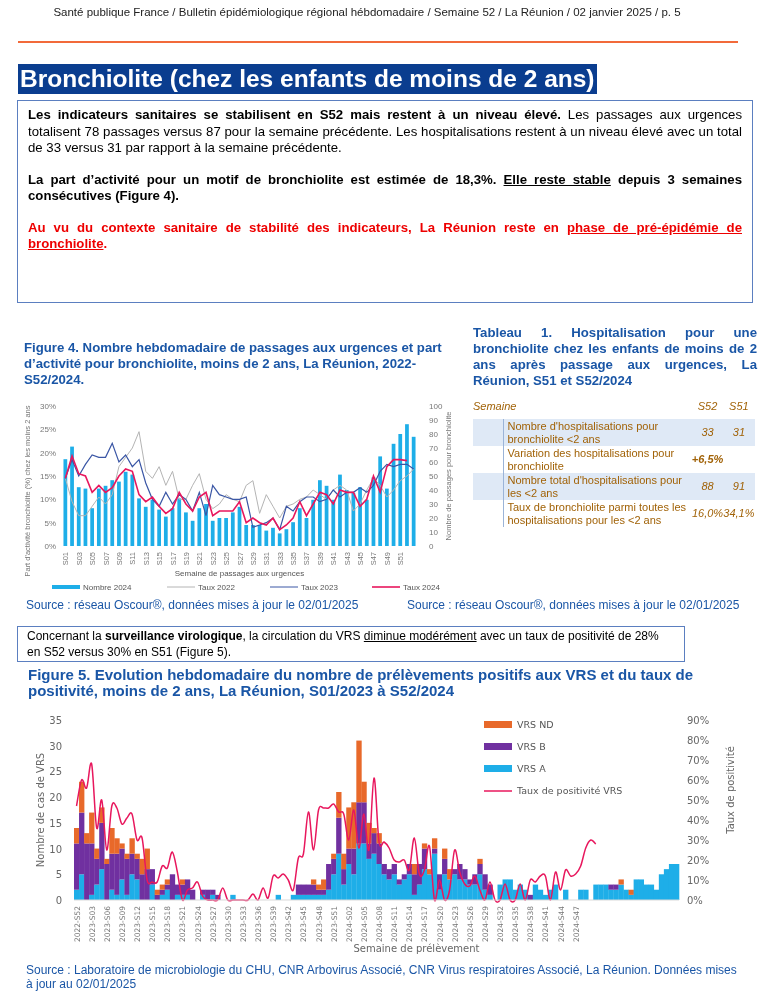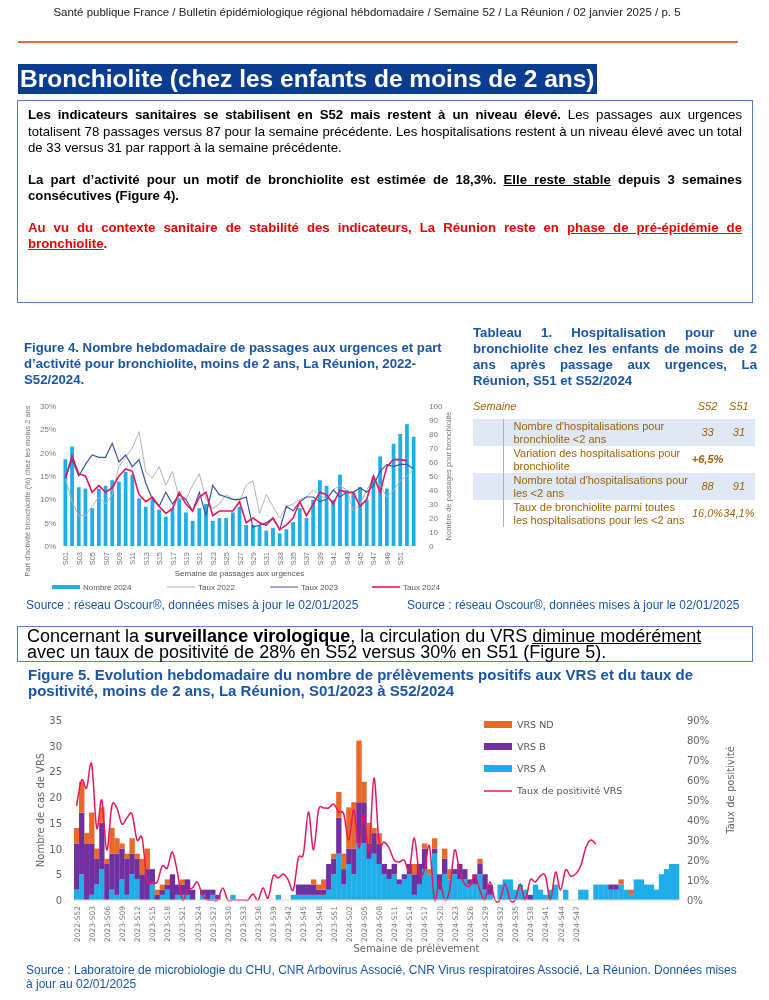--- a/index.html
+++ b/index.html
@@ -18,22 +18,22 @@
   #tab1-title { position: absolute; top: 325px; left: 473px; width: 284px; text-align: justify; font-size: 13.2px; }
   .source { color: #1a56a6; font-size: 12px; position: absolute; }
   #fig4-chart { position: absolute; top: 398px; left: 22px; }
   #fig5-chart { position: absolute; top: 706px; left: 24px; }
   table.t1 { position: absolute; top: 393px; left: 473px; width: 282px; border-collapse: collapse; font-size: 11px; color: #a16207; }
   table.t1 td, table.t1 th { font-weight: normal; padding: 0; vertical-align: middle; line-height: 12.5px; }
   table.t1 th { font-style: italic; text-align: left; height: 26px; }
   table.t1 th.num, table.t1 td.num { text-align: center; font-style: italic; }
   table.t1 tr.shade td { background: #dfe9f6; }
   table.t1 td.gut { width: 30px; border-right: 1px solid #9bb4d8; }
-  table.t1 td.lbl { padding-left: 10px; padding-top: 1px; padding-bottom: 1px; margin-left: 33px; }
-  .vrs-box { position: absolute; top: 626px; left: 17px; width: 736px; height: 36px; border: 1.5px solid #5b7fc0; padding: 1px 9px; font-size: 18px; line-height: 16px; }
+  table.t1 td.lbl { padding-left: 4px; padding-top: 1px; padding-bottom: 1px; margin-left: 33px; }
+  .vrs-box { position: absolute; top: 626px; left: 17px; width: 668px; height: 36px; border: 1.5px solid #5b7fc0; padding: 1px 9px; font-size: 12px; line-height: 16px; }
   #fig5-title { position: absolute; top: 667px; left: 28px; width: 720px; font-size: 15px; }
   #fig5-source { top: 963px; left: 26px; width: 720px; line-height: 14px; }
 </style>
 </head>
 <body>
 
 <div class="header-line">Santé publique France / Bulletin épidémiologique régional hébdomadaire / Semaine 52 / La Réunion / 02 janvier 2025 / p. 5</div>
 <div class="orange-rule" style="width:720px;"></div>
 <div class="title-bar">Bronchiolite (chez les enfants de moins de 2 ans)</div>
 

